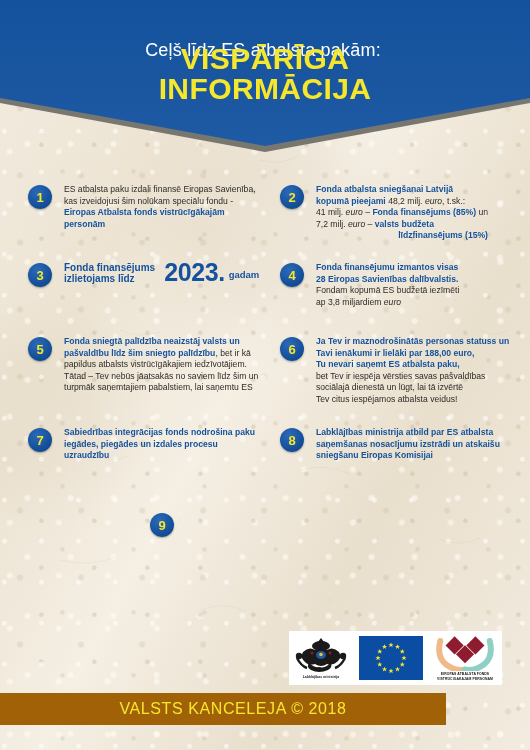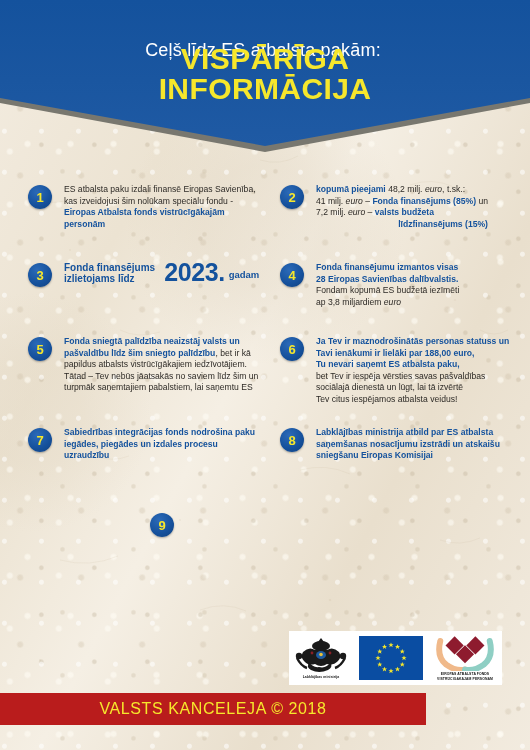--- a/index.html
+++ b/index.html
@@ -72,21 +72,21 @@
   #logo-strip{
     position:absolute;left:289px;top:631px;width:213px;height:54px;
     background:#ffffff;display:flex;align-items:center;justify-content:space-between;
     padding:0 6px;box-sizing:border-box;
   }
   .logo{height:46px;display:flex;flex-direction:column;align-items:center;justify-content:center;}
   .logo-cap{font-size:3.4px;font-weight:bold;color:#111;letter-spacing:.1px;text-align:center;margin-top:1px;line-height:4.2px;}
   
   #bottom-bar{
     position:absolute;left:0;top:693px;width:426px;height:32px;
-    background:#b91c1c;display:flex;align-items:center;justify-content:center;
+    background:#a16207;display:flex;align-items:center;justify-content:center;padding-left:20px;
   }
   #bottom-bar span{color:#f6e72c;font-size:16px;letter-spacing:.6px;}
 </style>
 </head>
 <body>
 
 <div id="paper"></div>
 
 <svg id="fibers" width="530" height="750">
   <g stroke="#bfae92" stroke-width="0.6" fill="none" opacity="0.45">
@@ -129,20 +129,21 @@
   <div class="body">
       <p><span class="k">ES atbalsta paku izdali finansē Eiropas Savienība,</span></p>
       <p><span class="k">kas izveidojusi šim nolūkam speciālu fondu -</span></p>
       <p><span class="b">Eiropas Atbalsta fonds vistrūcīgākajām personām</span></p>
     </div>
 </div>
 
 <div class="item" id="item-2" style="left:280px;top:184px;width:238px;">
   <div class="badge">2</div>
   <div class="body">
+      <p><span class="b">Fonda atbalsta sniegšanai Latvijā</span></p>
       <p><span class="b">kopumā pieejami </span><span class="k">48,2 milj. </span><span class="i">euro</span><span class="k">, t.sk.:</span></p>
       <p><span class="k">41 milj. </span><span class="i">euro</span><span class="k"> – </span><span class="b">Fonda finansējums (85%)</span><span class="k"> un</span></p>
       <p><span class="k">7,2 milj. </span><span class="i">euro</span><span class="k"> – </span><span class="b">valsts budžeta</span></p>
       <p class="ra"><span class="b">līdzfinansējums (15%)</span></p>
     </div>
 </div>
 
 <div class="item" id="item-3" style="left:28px;top:262px;width:232px;">
   <div class="badge">3</div>
   <div class="body">

